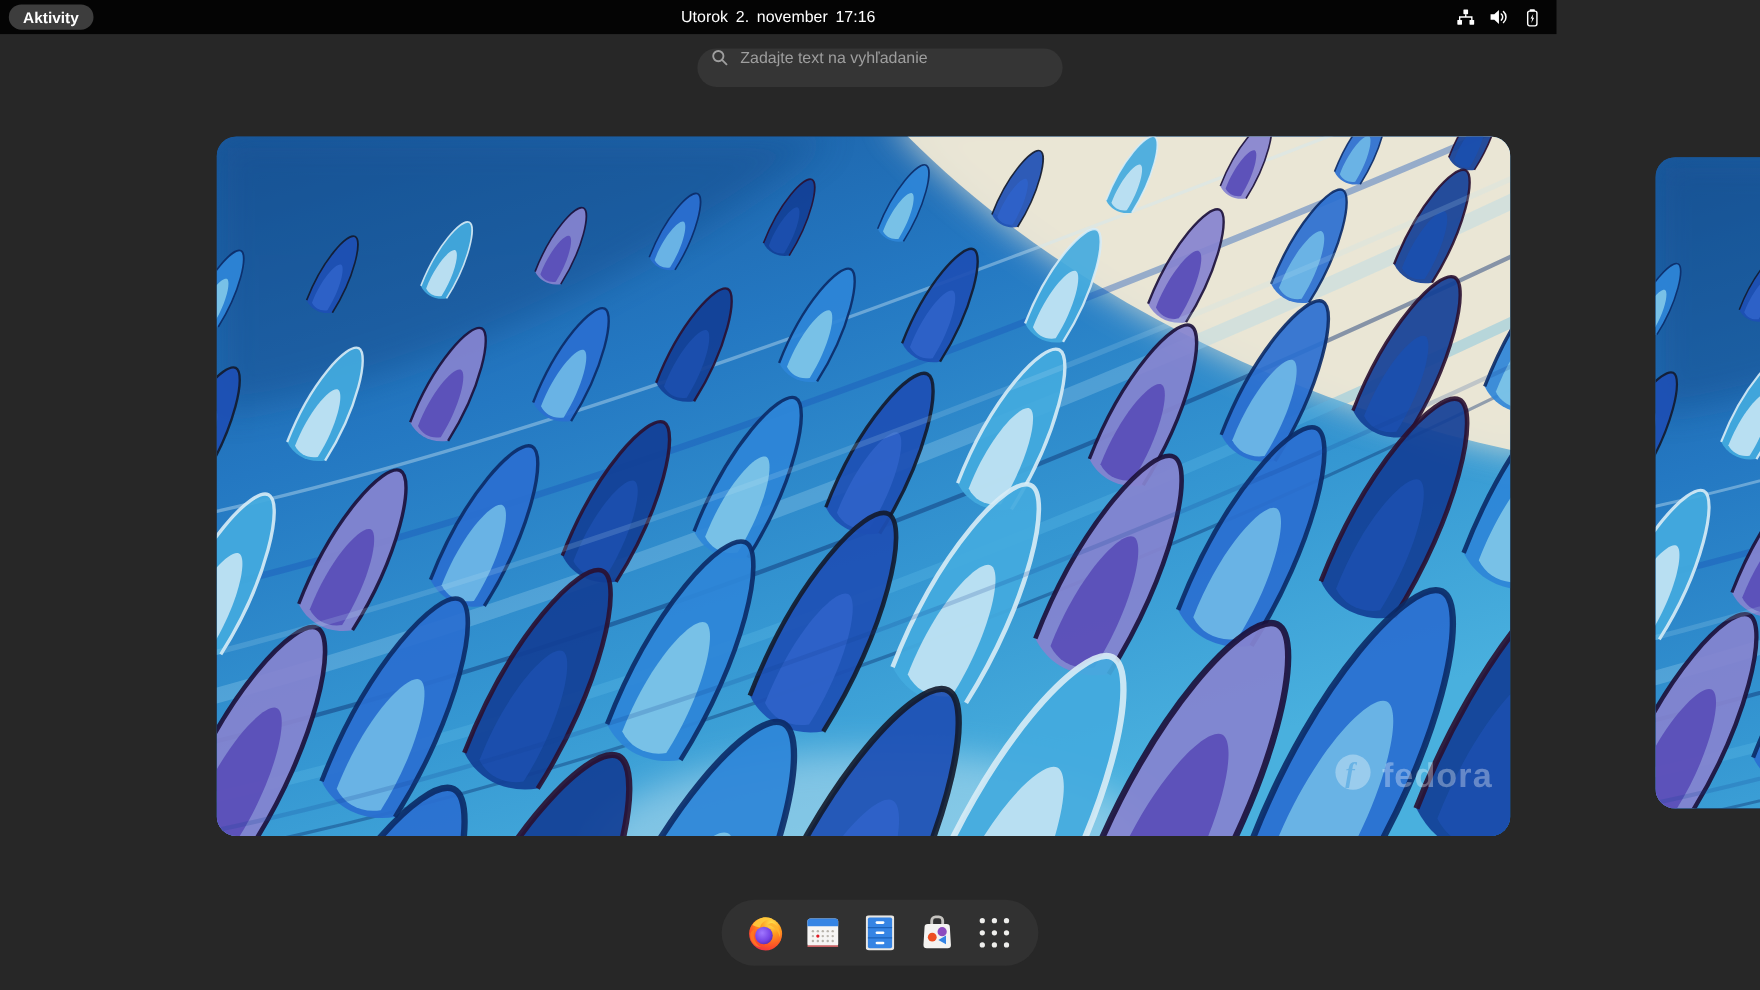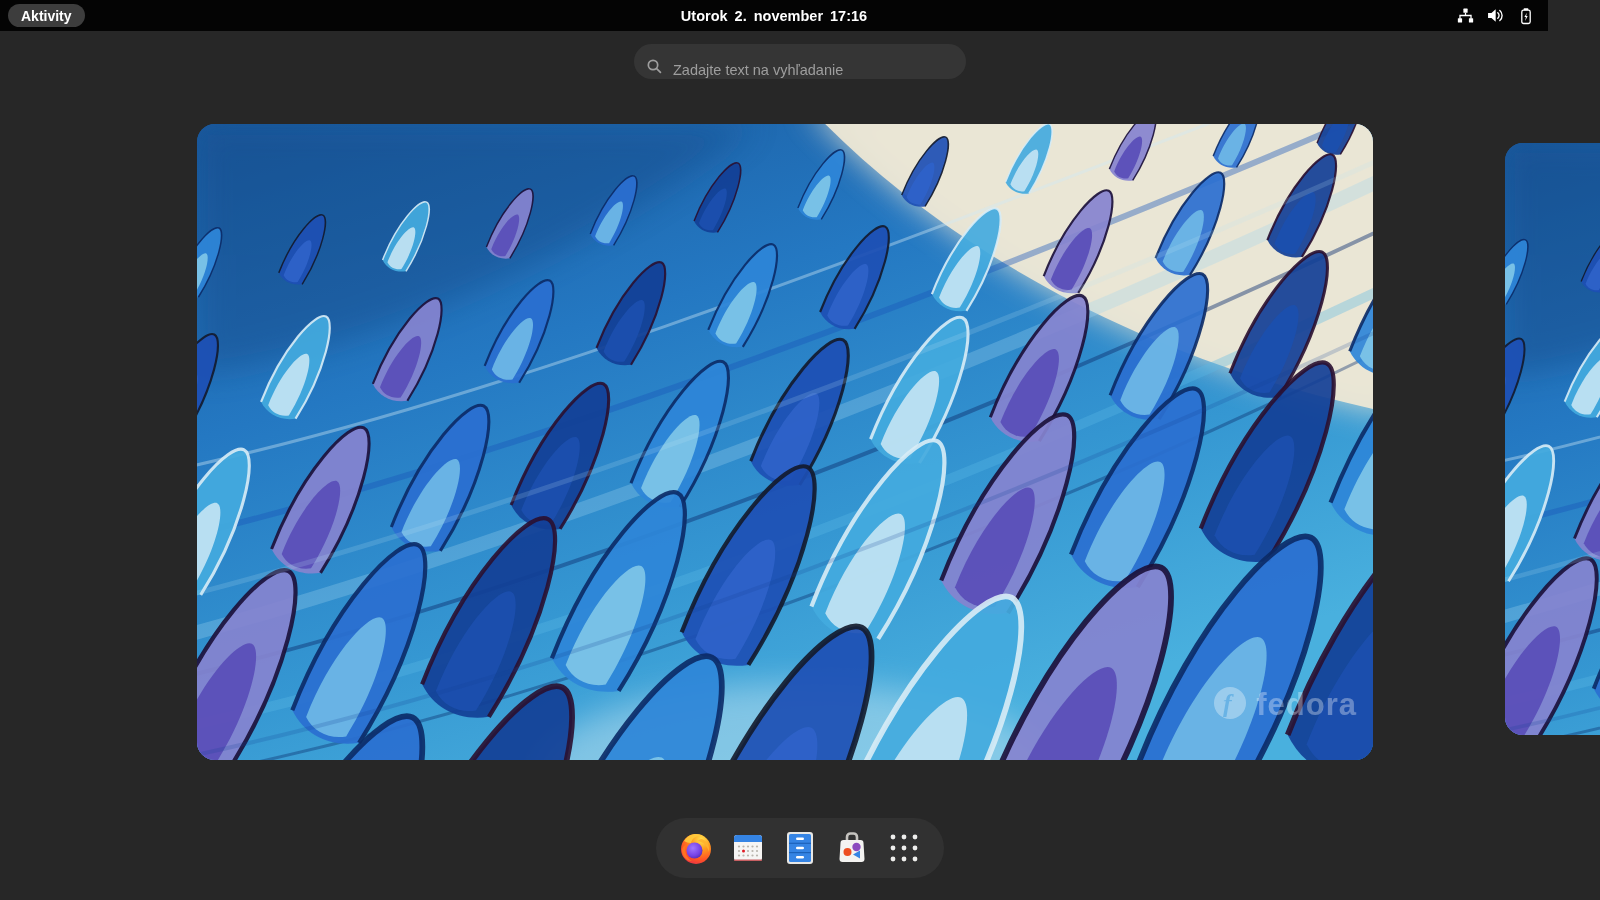--- a/index.html
+++ b/index.html
@@ -4,43 +4,43 @@
 <style>
   html,body{margin:0;padding:0;}
   body{
     width:1600px;height:900px;position:relative;overflow:hidden;
     background:#272727;
     font-family:"Liberation Sans", sans-serif;
     -webkit-font-smoothing:antialiased;
   }
   
   .topbar{
-    position:absolute;top:0;left:0;width:1548px;height:31px;
+    position:absolute;top:0;left:0;width:1415px;height:31px;
     background:#040404;display:flex;align-items:center;z-index:50;
   }
   .activities{
     margin-left:8px;height:23px;padding:0 13px;border-radius:12px;
     background:#3d3d3d;color:#ffffff;font-size:14px;font-weight:700;
     display:flex;align-items:center;cursor:pointer;
   }
   .clock{
     position:absolute;left:50%;top:0;transform:translateX(-50%);
     height:31px;display:flex;align-items:center;
-    color:#ffffff;font-size:14.5px;font-weight:700;word-spacing:3px;cursor:pointer;
+    color:#ffffff;font-size:14.5px;font-weight:400;word-spacing:3px;cursor:pointer;
   }
   .status-area{
     position:absolute;right:14px;top:0;height:31px;
     display:flex;align-items:center;gap:13px;cursor:pointer;
   }
   .status-area svg{display:block;}
   
   .search-pill{
     position:absolute;top:44px;left:50%;transform:translateX(-50%);
     width:332px;height:35px;border-radius:18px;background:#353535;
-    display:flex;align-items:flex-end;padding:0 8px 0 12px;box-sizing:border-box;gap:8px;
+    display:flex;align-items:flex-start;padding:0 8px 0 12px;box-sizing:border-box;gap:8px;
   }
   .search-pill input{
     flex:1;background:transparent;border:none;outline:none;
     color:#ffffff;font-size:14.5px;font-family:"Liberation Sans",sans-serif;
   }
   .search-pill input::placeholder{color:#9e9e9e;opacity:1;}
   
   .ws-current{
     position:absolute;left:197px;top:124px;width:1176px;height:636px;
     border-radius:18px;overflow:hidden;cursor:pointer;background:#1a5a9e;

